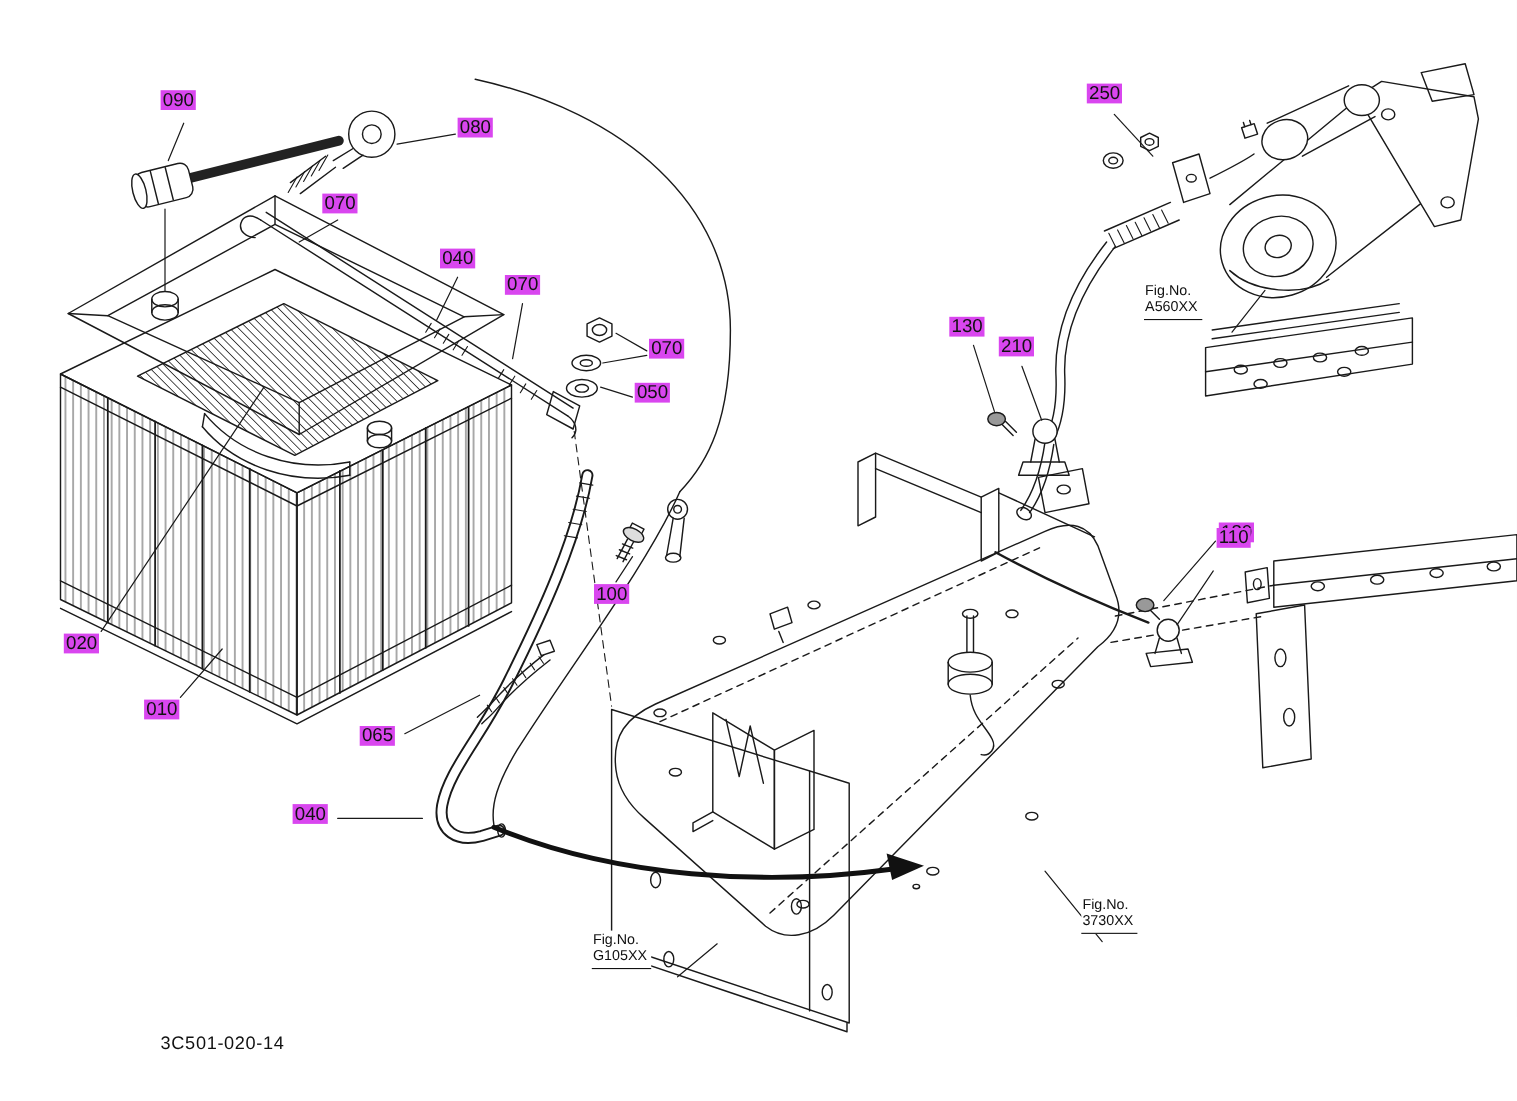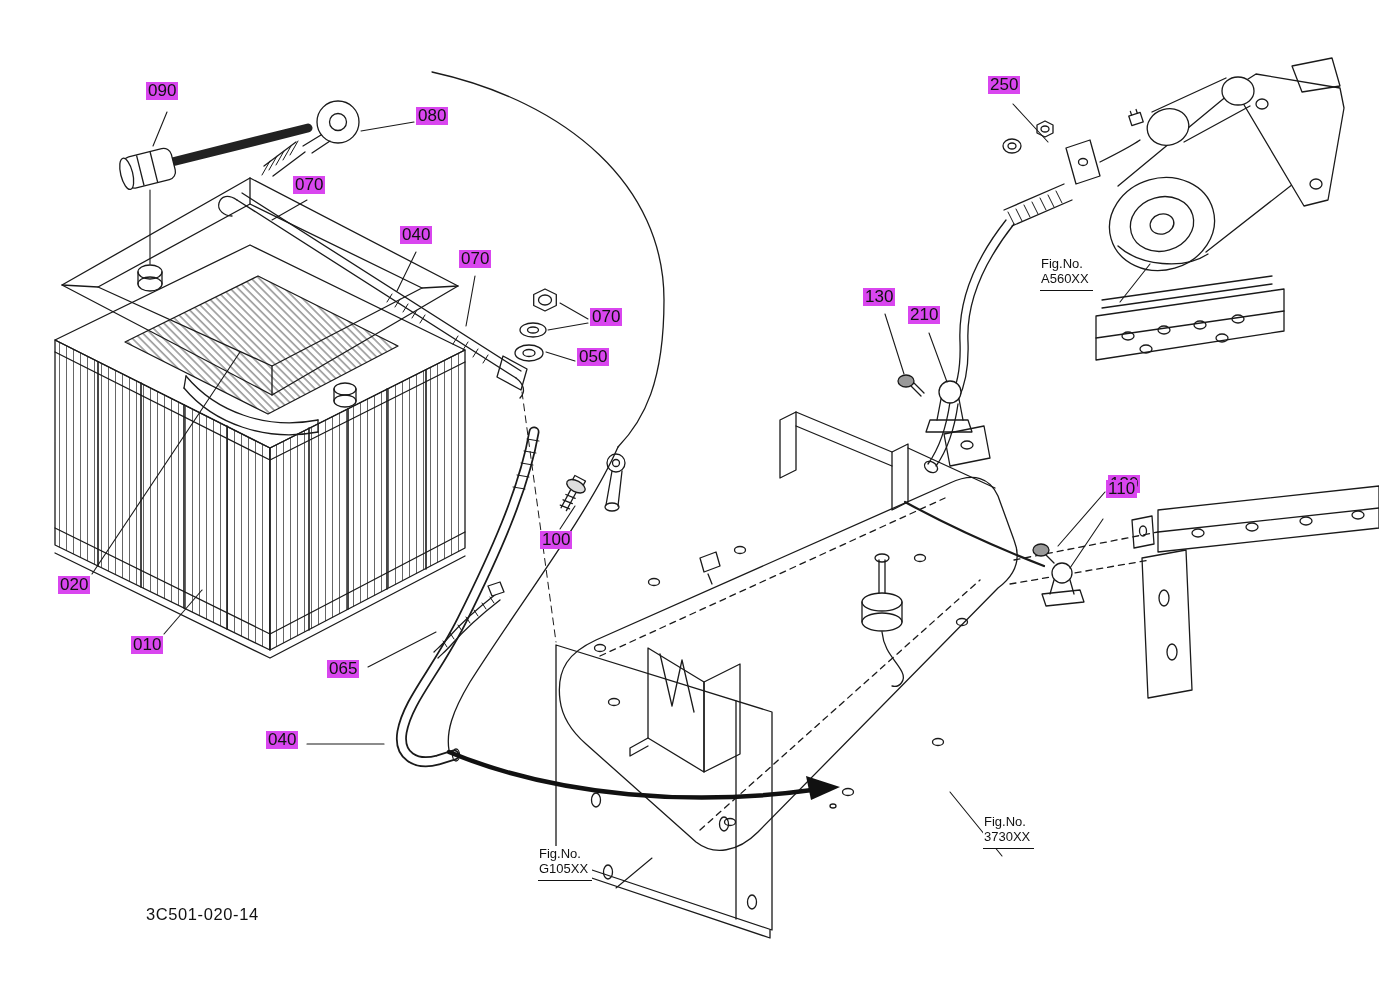--- a/index.html
+++ b/index.html
@@ -4,21 +4,21 @@
 <style>
   html,body{margin:0;padding:0;background:#e8e8e8}
   .canvas{position:relative;width:1379px;height:1001px;background:#fff;overflow:hidden;
           font-family:"Liberation Sans",sans-serif;color:#111}
   .canvas > svg{position:absolute;left:0;top:0}
   .part-num{position:absolute;font-size:17px;line-height:1.05;background:#d946ef;
             padding:0 2px;white-space:nowrap}
   .fig-ref{position:absolute;font-size:13px;line-height:1.18;background:#fff;
            padding:0 4px 3px 1px;border-bottom:1.7px solid #111;white-space:nowrap}
   .fig-ref span{display:block}
-  .drawing-number{position:absolute;left:146px;top:905px;font-size:16.5px;letter-spacing:.6px}
+  .drawing-number{position:absolute;left:146px;top:940px;font-size:16.5px;letter-spacing:.6px}
 </style>
 </head>
 <body>
 
 <div class="canvas">
 
 <svg width="1379" height="1001" viewBox="0 0 1379 1001" stroke="#1a1a1a" fill="none" stroke-width="1.3" stroke-linecap="round" stroke-linejoin="round">
   <defs>
     <pattern id="ribs" width="7" height="7" patternUnits="userSpaceOnUse">
       <line x1="3.5" y1="0" x2="3.5" y2="7" stroke="#333" stroke-width="0.75"></line>

